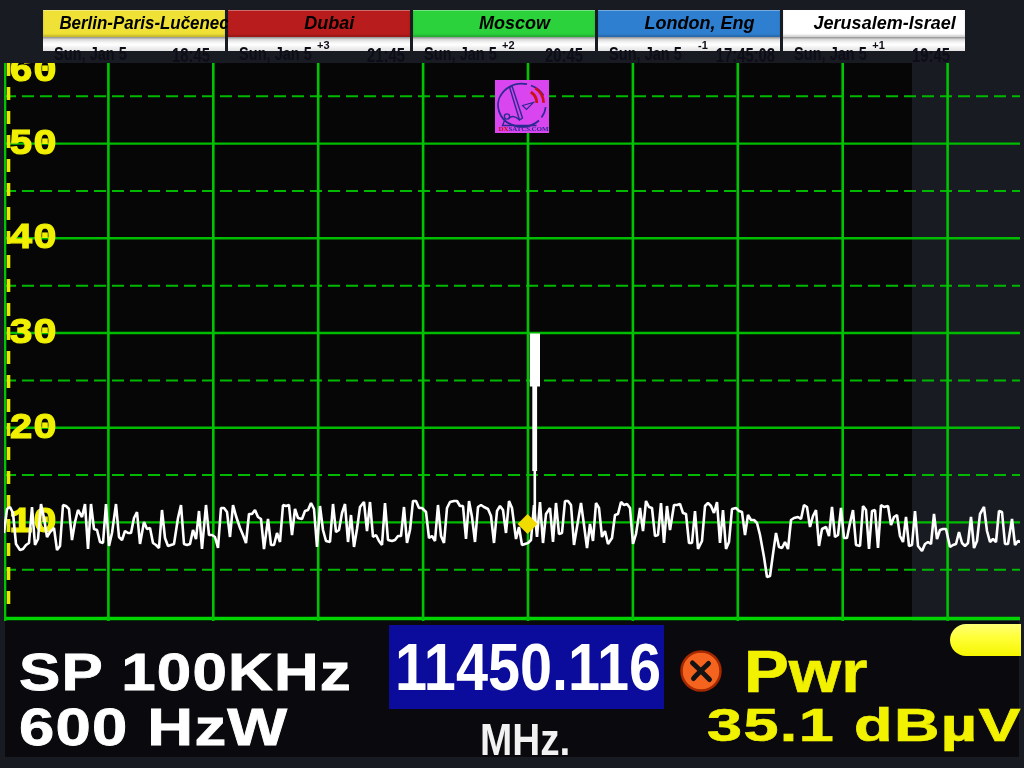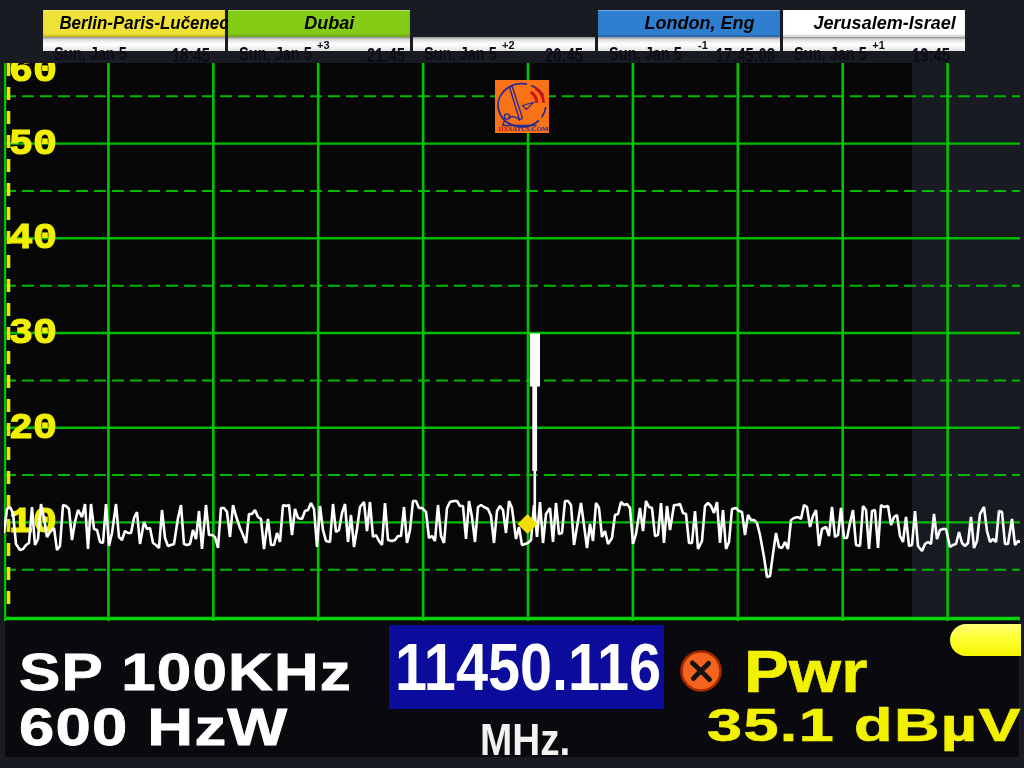--- a/index.html
+++ b/index.html
@@ -70,28 +70,29 @@
 <div class="panel" style="left:43px;">
   <div class="phead" style="background:#f0e136;">
       <span style="display:inline-block; transform:scaleX(0.94); transform-origin:center;">Berlin-Paris-Lučenec</span>
     </div>
   <div class="pstrip">
       <span class="pdate">Sun, Jan 5</span>
       <span class="ptime">18:45</span>
     </div>
 </div>
 <div class="panel" style="left:228.1px;">
-  <div class="phead" style="background:#84cc16;">Dubai</div>
+  <div class="phead" style="background:#b91c1c;">Dubai</div>
   <div class="pstrip">
       <span class="pdate">Sun, Jan 5</span>
       <span class="poff">+3</span>
       <span class="ptime" style="right:5px;">21:45</span>
     </div>
 </div>
 <div class="panel" style="left:413.2px;">
+  <div class="phead" style="background:#2bd23b;">Moscow</div>
   <div class="pstrip">
       <span class="pdate">Sun, Jan 5</span>
       <span class="poff">+2</span>
       <span class="ptime" style="right:12px;">20:45</span>
     </div>
 </div>
 <div class="panel" style="left:598.3px;border-radius:24px;">
   <div class="phead" style="background:#2f7fd0;">London, Eng</div>
   <div class="pstrip">
       <span class="pdate">Sun, Jan 5</span>
@@ -101,21 +102,21 @@
 </div>
 <div class="panel" style="left:783.4px;">
   <div class="phead" style="background:#ffffff;">Jerusalem-Israel</div>
   <div class="pstrip">
       <span class="pdate">Sun, Jan 5</span>
       <span class="poff">+1</span>
       <span class="ptime">19:45</span>
     </div>
 </div>
 
-<div class="abs" style="left:495px; top:79.5px; width:54px; height:53px; background:#f97316;">
+<div class="abs" style="left:495px; top:79.5px; width:54px; height:53px; background:#d946ef;">
 <svg width="54" height="53" viewBox="0 0 54 53">
   <g fill="none" stroke="#2a2a90" stroke-width="1.8">
     <path d="M 32 4.2 A 24 21.5 0 1 0 44 40.5"></path>
     <path d="M 36 5.4 A 24 21.5 0 0 1 48.5 15.5" stroke-width="1.6"></path>
     <path d="M 50.6 27 A 24 21.5 0 0 1 46.5 37.5" stroke-width="1.6"></path>
   </g>
   <g fill="none" stroke="#2a2a90" stroke-width="1.4">
     <path d="M 14.5 7 L 24.5 40 L 27.5 38 L 17 6 Z"></path>
     <path d="M 24.5 40 C 20.5 36 16.5 35.5 13.5 38.5"></path>
     <circle cx="12" cy="36.5" r="2.6"></circle>

